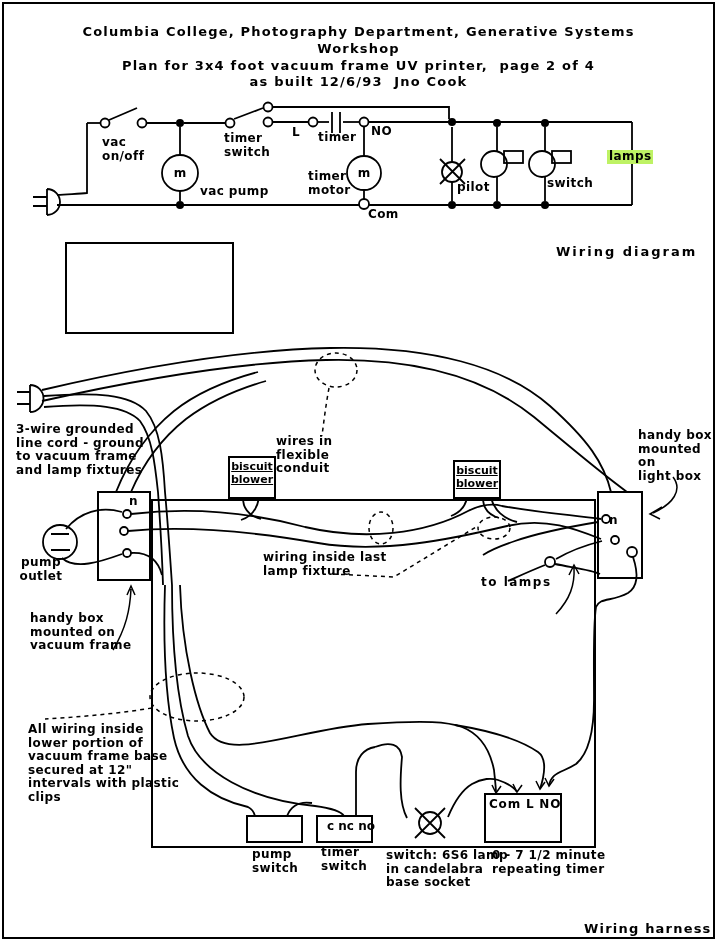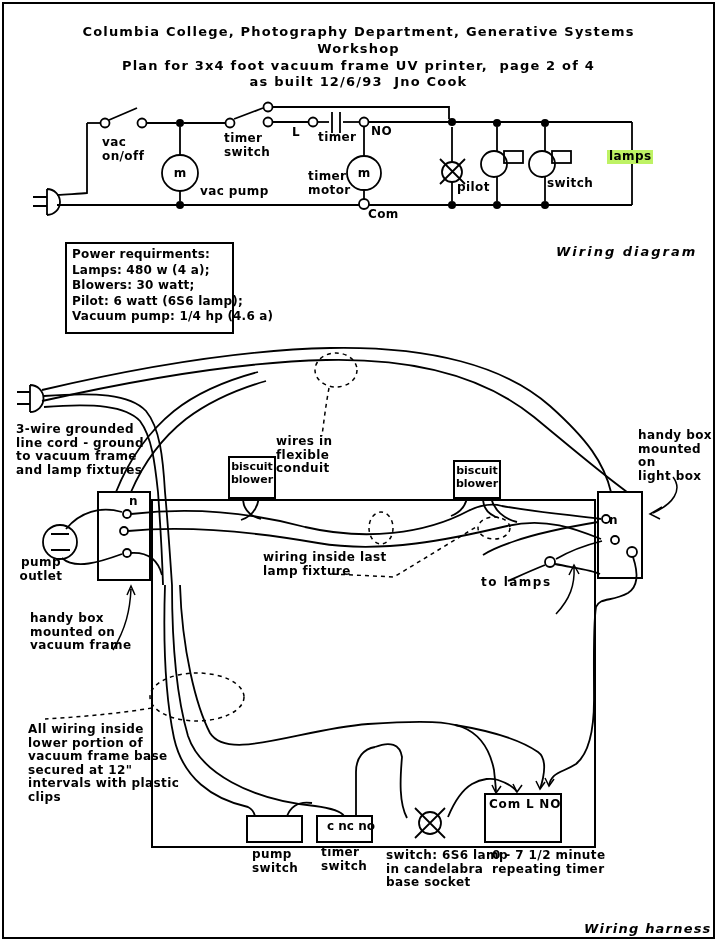--- a/index.html
+++ b/index.html
@@ -6,22 +6,22 @@
   #page{position:relative;width:717px;height:941px;background:#fff;overflow:hidden;
         font-family:"DejaVu Sans",sans-serif;color:#000;}
   #border{position:absolute;left:2px;top:2px;width:709px;height:933px;border:2px solid #000;}
   svg{position:absolute;left:0;top:0;}
   .lbl{position:absolute;font:bold 12px "DejaVu Sans",sans-serif;line-height:13.5px;
        white-space:pre-line;letter-spacing:0.4px;}
   .ctr{text-align:center;}
   .bgw{background:#bef264;padding:0 2px;}
   .title-line{position:absolute;left:0;width:717px;text-align:center;
        font:bold 13px "DejaVu Sans",sans-serif;letter-spacing:1.2px;white-space:pre;}
-  .cap{font-size:13px;letter-spacing:2px;font-style:italic;}
-  .sm{font-size:11px;line-height:12.5px;letter-spacing:0;}
+  .cap{font-size:13px;letter-spacing:2px;}
+  .sm{font-size:11px;line-height:12.5px;letter-spacing:0;text-decoration:underline;}
   .m-lbl{position:absolute;width:16px;text-align:center;font:bold 12px "DejaVu Sans",sans-serif;}
 </style>
 </head>
 <body>
 
 <div id="page">
   <div id="border"></div>
 
   <svg width="717" height="941" viewBox="0 0 717 941">
     <g stroke="#000" stroke-width="1.8" fill="none">
@@ -201,25 +201,20 @@
   <div class="lbl" style="left:318px;top:131px">timer</div>
   <div class="lbl" style="left:371px;top:125px">NO</div>
   <div class="lbl" style="left:308px;top:170px">timer
 motor</div>
   <div class="lbl" style="left:368px;top:208px">Com</div>
   <div class="lbl" style="left:457px;top:181px">pilot</div>
   <div class="lbl" style="left:547px;top:177px">switch</div>
   <div class="lbl bgw" style="left:607px;top:150px">lamps</div>
   <div class="lbl cap" style="left:556px;top:245px">Wiring diagram</div>
 
-  <div class="lbl" style="left:72px;top:247px;line-height:15.5px;letter-spacing:0.2px">Power requirments:
-Lamps: 480 w (4 a);
-Blowers: 30 watt;
-Pilot: 6 watt (6S6 lamp);
-Vacuum pump: 1/4 hp (4.6 a)</div>
 
   <div class="lbl" style="left:16px;top:423px">3-wire grounded
 line cord - ground
 to vacuum frame
 and lamp fixtures</div>
   <div class="lbl" style="left:276px;top:435px">wires in
 flexible
 conduit</div>
   <div class="lbl sm ctr" style="left:230px;top:461px;width:44px">biscuit
 blower</div>

